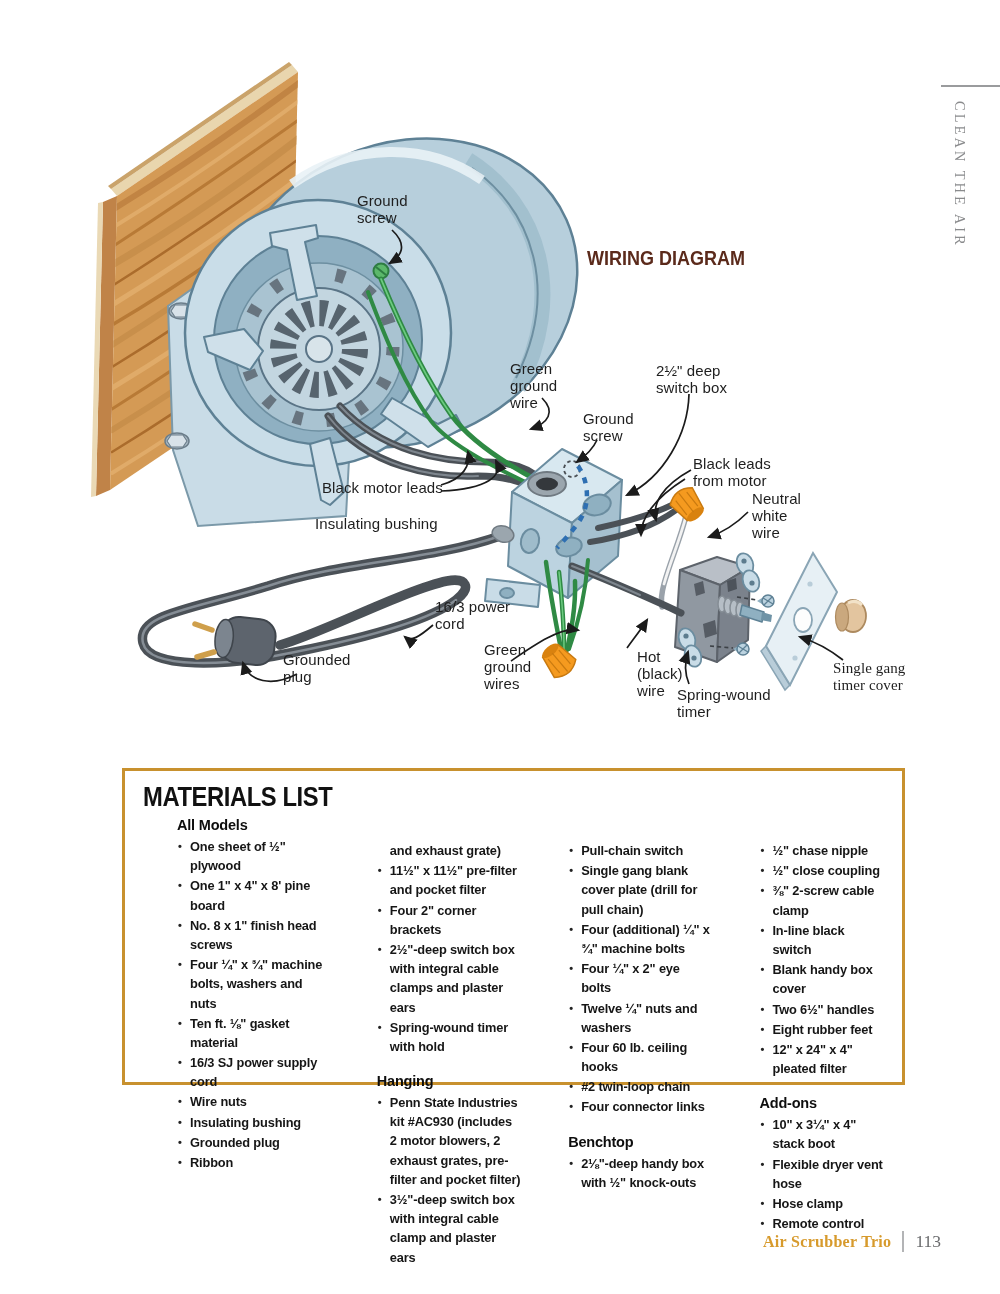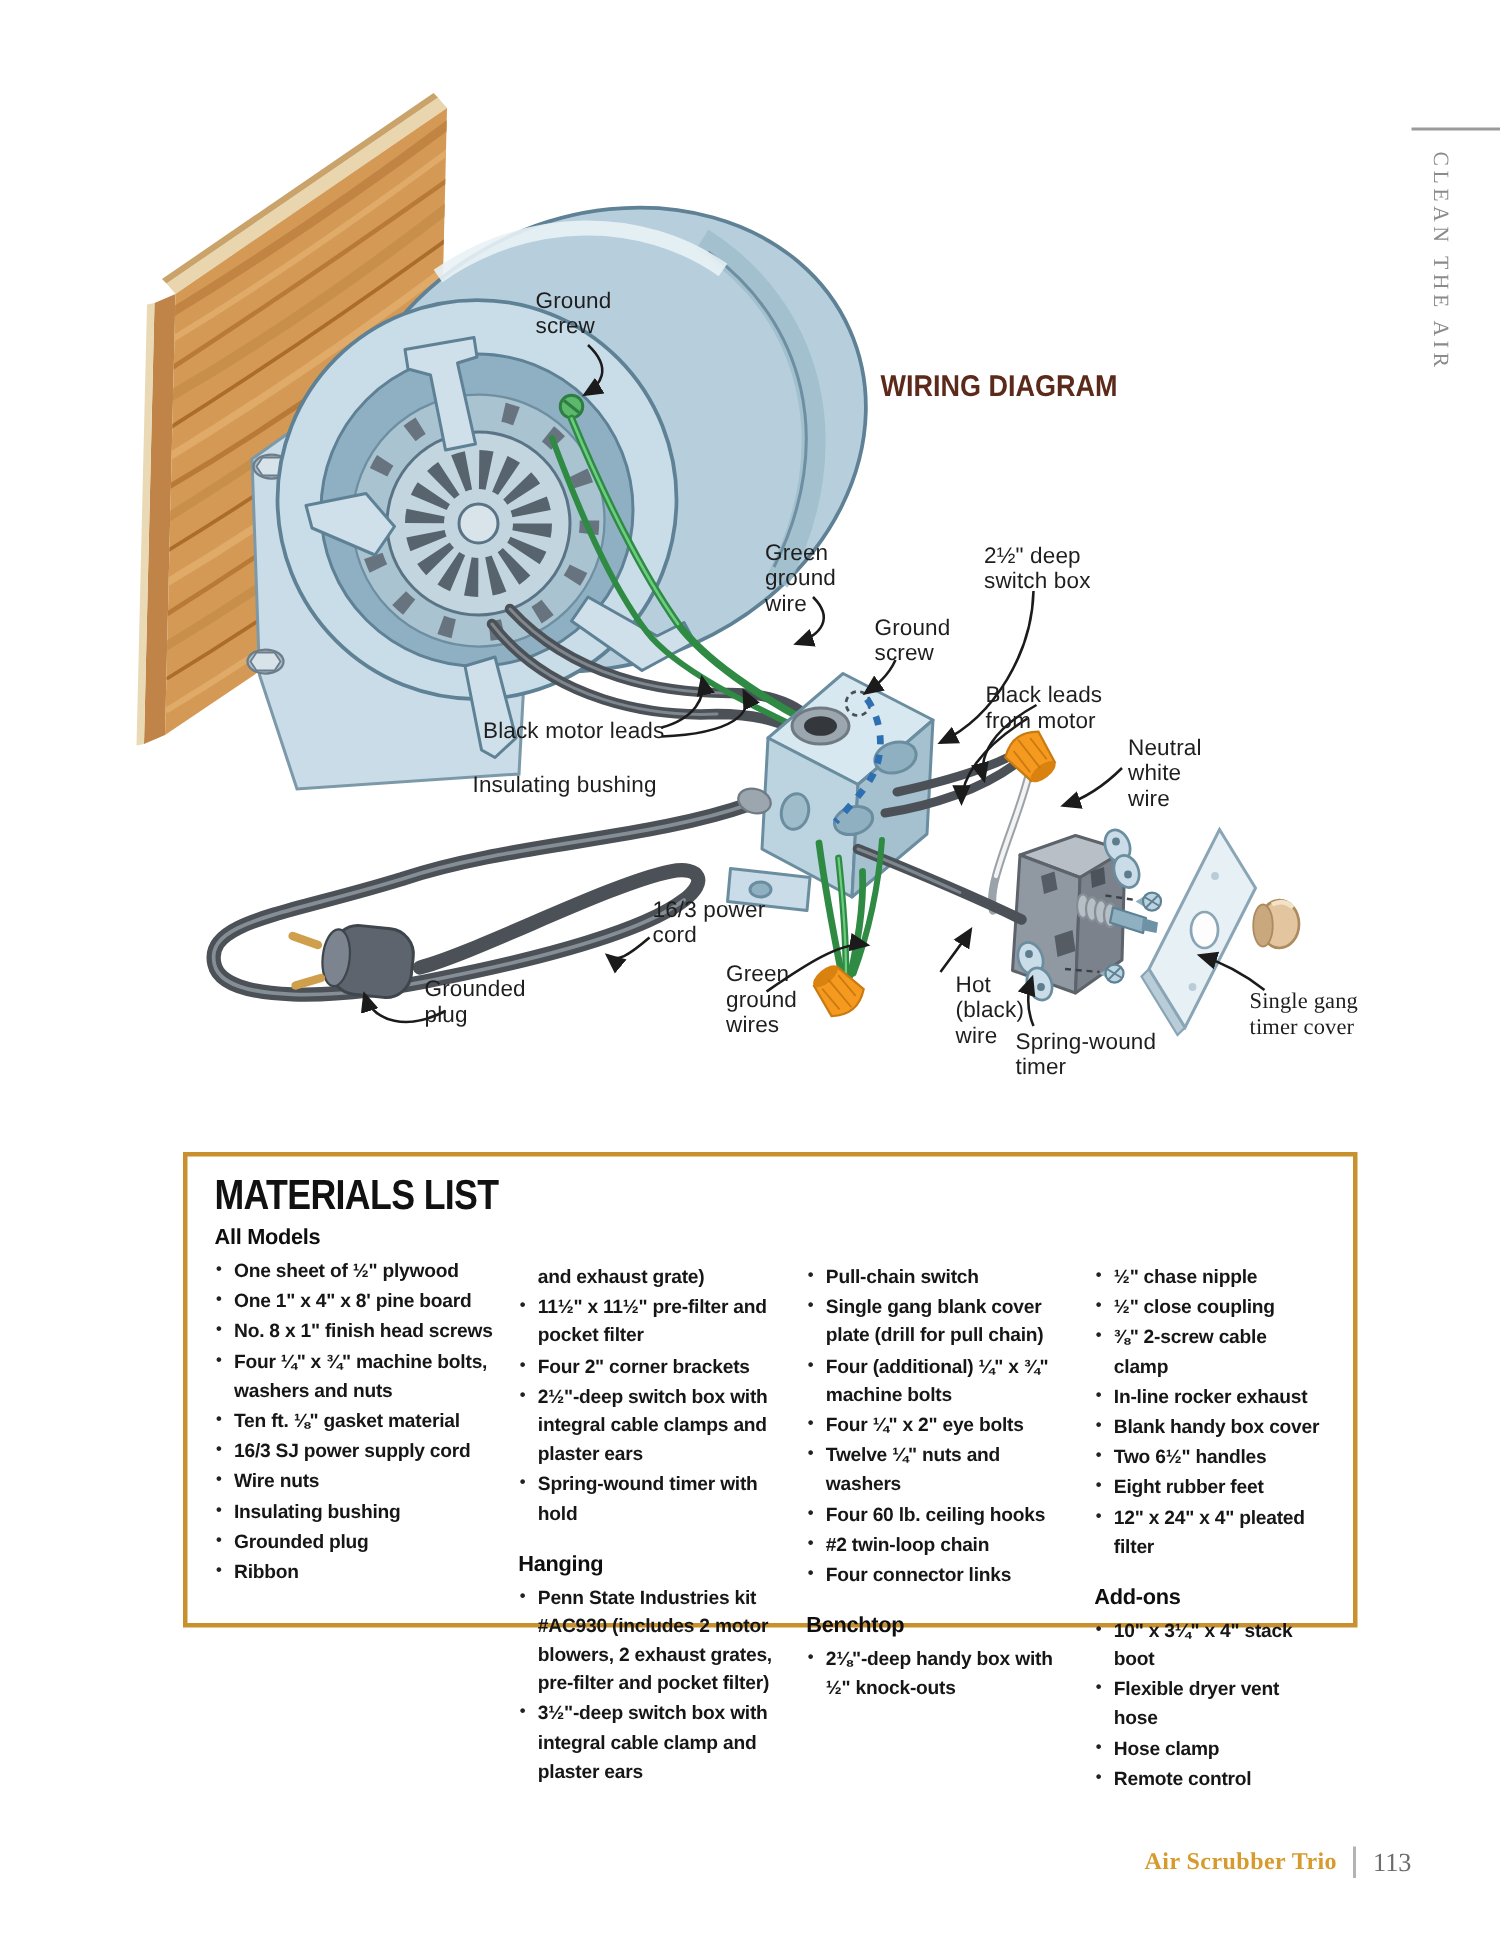--- a/index.html
+++ b/index.html
@@ -43,21 +43,21 @@
     position:absolute;left:122px;top:768px;width:783px;height:317px;
     border:3.5px solid var(--accent-border);box-sizing:border-box;
     padding:10px 18px 12px 18px;background:#fff;
   }
   .mat-title{
     font-size:28px;font-weight:bold;color:#111;
     transform:scaleX(.85);transform-origin:left top;
     letter-spacing:-.5px;white-space:nowrap;margin-bottom:4px;
   }
   .mat-cols{display:flex;gap:13px;}
-  .mat-col{box-sizing:border-box;}
+  .mat-col{box-sizing:border-box;margin-left:34px;}
   .mat-col.c1{width:27%;}
   .mat-col.c2{width:25.5%;}
   .mat-col.c3{width:25.5%;}
   .mat-col.c4{width:22%;}
   .mat-col.pad{padding-top:23px;}
   .mat-section + .mat-section{margin-top:17px;}
   .mat-heading{
     font-size:14.5px;font-weight:bold;color:#0e0e0e;
     margin-bottom:4px;letter-spacing:-.2px;
   }
@@ -309,21 +309,21 @@
 
   <div class="dlabel" style="left: 357px; top: 192px;">Ground
 screw</div>
       <div class="dlabel" style="left: 510px; top: 360px;">Green
 ground
 wire</div>
       <div class="dlabel" style="left: 656px; top: 362px;">2½" deep
 switch box</div>
       <div class="dlabel" style="left: 583px; top: 410px;">Ground
 screw</div>
-      <div class="dlabel" style="left: 657px; top: 455px;">Black leads
+      <div class="dlabel" style="left: 693px; top: 455px;">Black leads
 from motor</div>
       <div class="dlabel" style="left: 752px; top: 490px;">Neutral
 white
 wire</div>
       <div class="dlabel" style="left: 322px; top: 479px;">Black motor leads</div>
       <div class="dlabel" style="left: 315px; top: 515px;">Insulating bushing</div>
       <div class="dlabel" style="left: 435px; top: 598px;">16/3 power
 cord</div>
       <div class="dlabel" style="left: 283px; top: 651px;">Grounded
 plug</div>
@@ -385,21 +385,21 @@
           <div class="mat-section">
             <div class="mat-heading">Benchtop</div>
             <div class="mat-item">2⅛"-deep handy box with ½" knock-outs</div>
           </div>
         </div>
         <div class="mat-col c4 pad">
           <div class="mat-section">
             <div class="mat-item">½" chase nipple</div>
             <div class="mat-item">½" close coupling</div>
             <div class="mat-item">⅜" 2-screw cable clamp</div>
-            <div class="mat-item">In-line rocker exhaust</div>
+            <div class="mat-item">In-line black switch</div>
             <div class="mat-item">Blank handy box cover</div>
             <div class="mat-item">Two 6½" handles</div>
             <div class="mat-item">Eight rubber feet</div>
             <div class="mat-item">12" x 24" x 4" pleated filter</div>
           </div>
           <div class="mat-section">
             <div class="mat-heading">Add-ons</div>
             <div class="mat-item">10" x 3¼" x 4" stack boot</div>
             <div class="mat-item">Flexible dryer vent hose</div>
             <div class="mat-item">Hose clamp</div>

